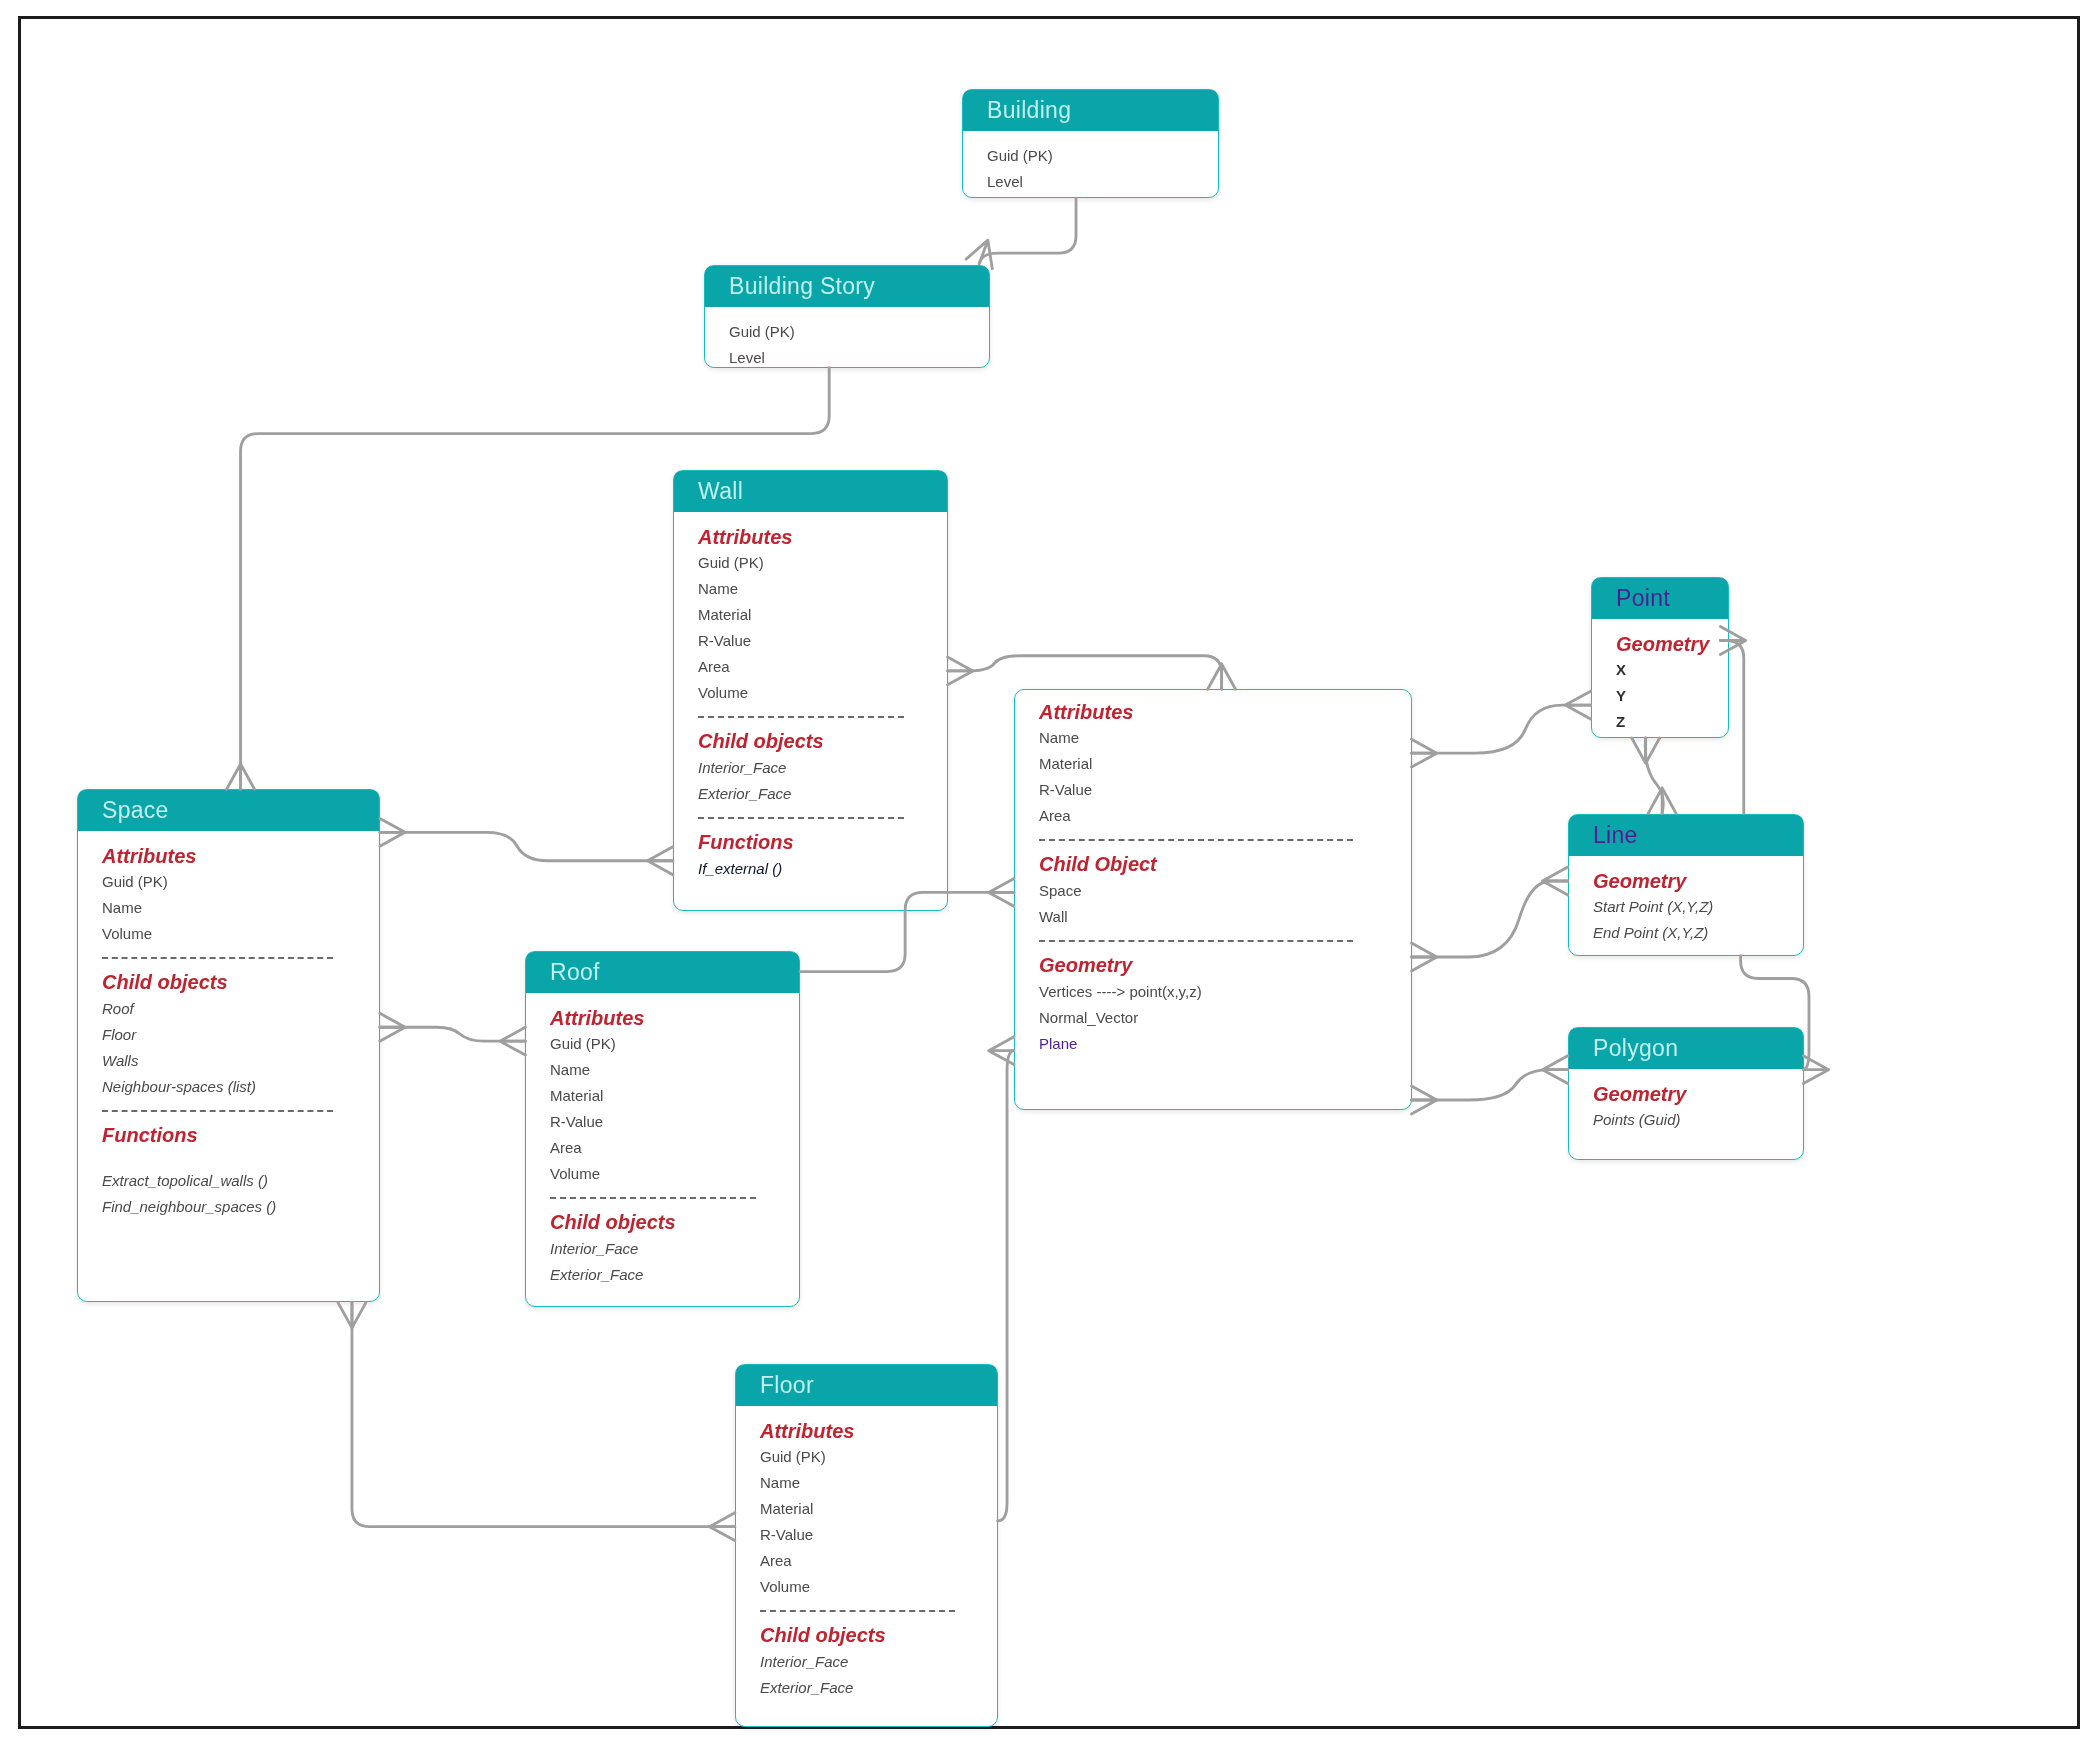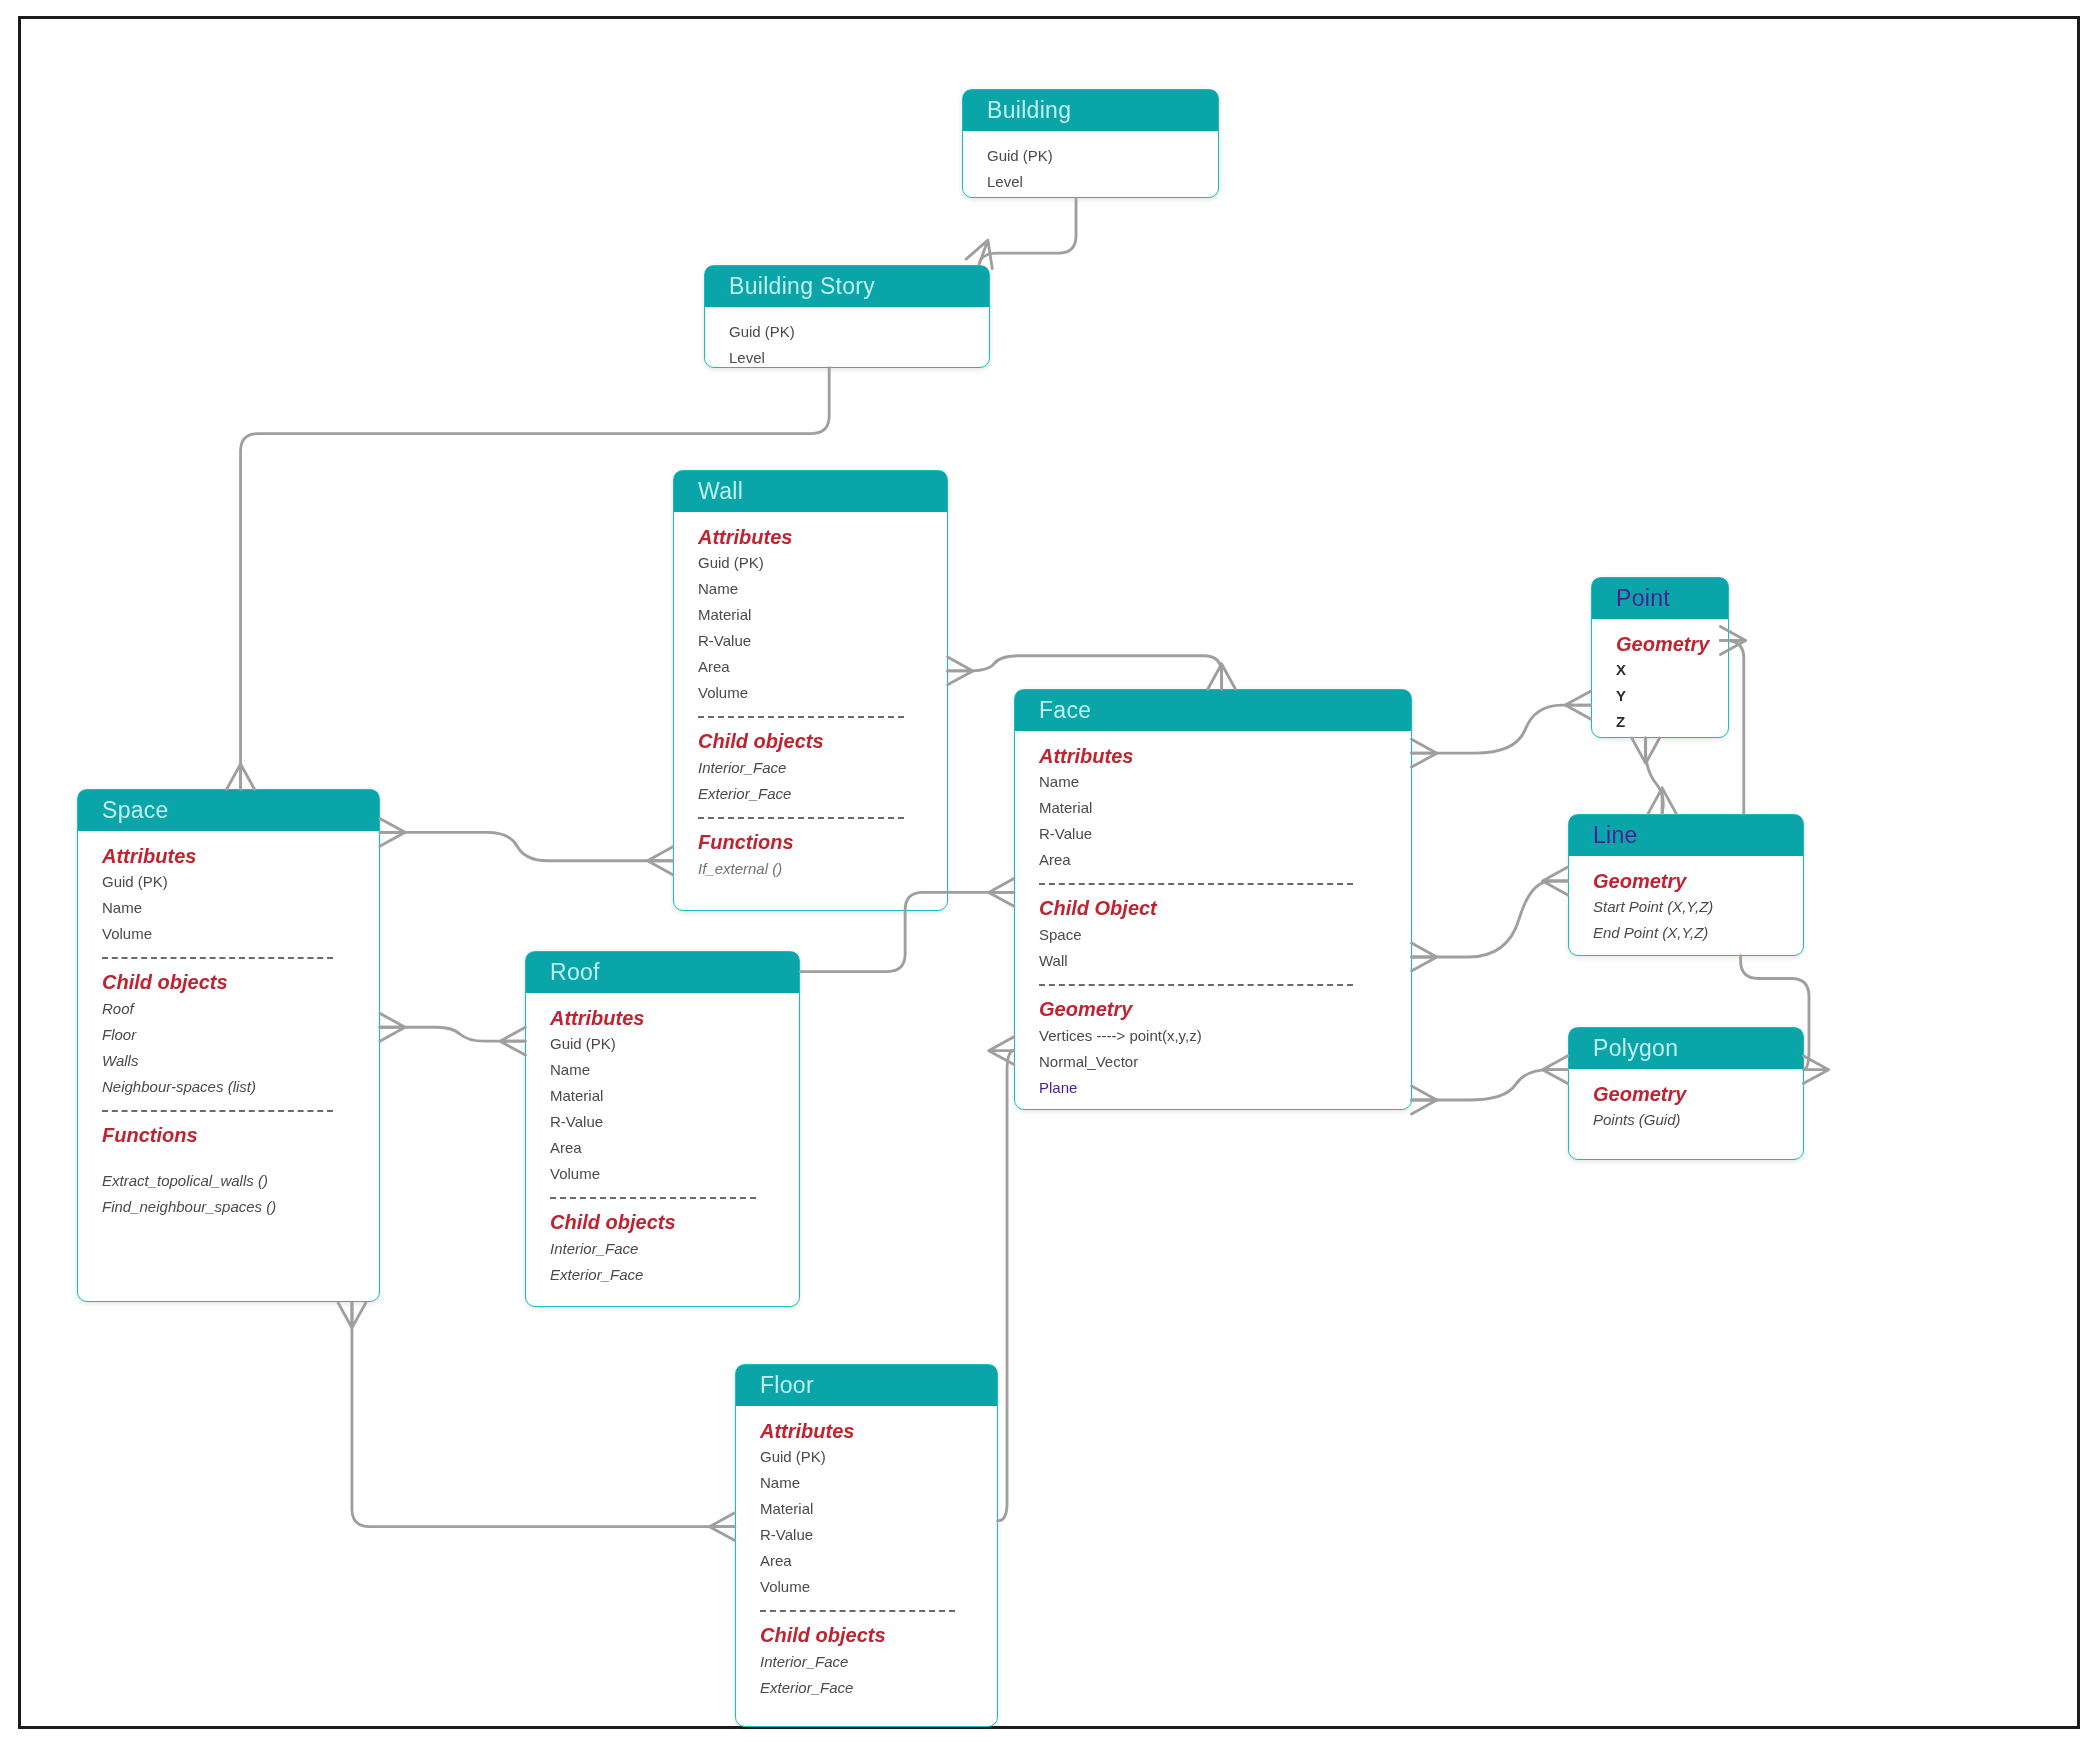--- a/index.html
+++ b/index.html
@@ -53,21 +53,21 @@
         <div class="item" style="color: rgb(74, 74, 74);">Material</div>
         <div class="item" style="color: rgb(74, 74, 74);">R-Value</div>
         <div class="item" style="color: rgb(74, 74, 74);">Area</div>
         <div class="item" style="color: rgb(74, 74, 74);">Volume</div>
         <div class="divider"></div>
         <div class="sec-heading" style="color: rgb(191, 36, 48);">Child objects</div>
         <div class="item it" style="color: rgb(74, 74, 74);">Interior_Face</div>
         <div class="item it" style="color: rgb(74, 74, 74);">Exterior_Face</div>
         <div class="divider"></div>
         <div class="sec-heading" style="color: rgb(191, 36, 48);">Functions</div>
-        <div class="item it" style="color: #737373;">If_external ()</div>
+        <div class="item it" style="color: #0f172a;">If_external ()</div>
       </div>
     </div>
     <div class="entity" style="left: 77px; top: 789px; width: 303px; height: 513px; border-color: rgb(23, 189, 189);">
       <div class="entity-header" style="background: rgb(10, 165, 168);">
         <span class="entity-title" style="color: rgb(194, 239, 239);">Space</span>
       </div>
       <div class="entity-body">
         <div class="sec-heading" style="color: rgb(191, 36, 48);">Attributes</div>
         <div class="item" style="color: rgb(74, 74, 74);">Guid (PK)</div>
         <div class="item" style="color: rgb(74, 74, 74);">Name</div>
@@ -114,23 +114,20 @@
         <div class="item" style="color: rgb(74, 74, 74);">R-Value</div>
         <div class="item" style="color: rgb(74, 74, 74);">Area</div>
         <div class="item" style="color: rgb(74, 74, 74);">Volume</div>
         <div class="divider"></div>
         <div class="sec-heading" style="color: rgb(191, 36, 48);">Child objects</div>
         <div class="item it" style="color: rgb(74, 74, 74);">Interior_Face</div>
         <div class="item it" style="color: rgb(74, 74, 74);">Exterior_Face</div>
       </div>
     </div>
     <div class="entity" style="left: 1014px; top: 689px; width: 398px; height: 421px; border-color: rgb(23, 189, 189);">
-      <div class="entity-header" style="background: rgb(10, 165, 168);">
-        <span class="entity-title" style="color: rgb(194, 239, 239);">Face</span>
-      </div>
       <div class="entity-body">
         <div class="sec-heading" style="color: rgb(191, 36, 48);">Attributes</div>
         <div class="item" style="color: rgb(74, 74, 74);">Name</div>
         <div class="item" style="color: rgb(74, 74, 74);">Material</div>
         <div class="item" style="color: rgb(74, 74, 74);">R-Value</div>
         <div class="item" style="color: rgb(74, 74, 74);">Area</div>
         <div class="divider"></div>
         <div class="sec-heading" style="color: rgb(191, 36, 48);">Child Object</div>
         <div class="item" style="color: rgb(74, 74, 74);">Space</div>
         <div class="item" style="color: rgb(74, 74, 74);">Wall</div>

